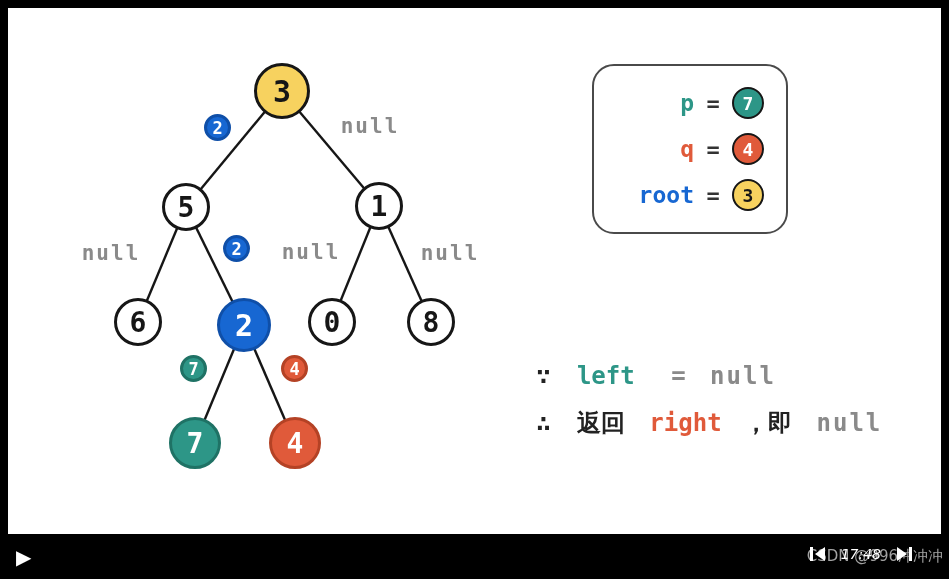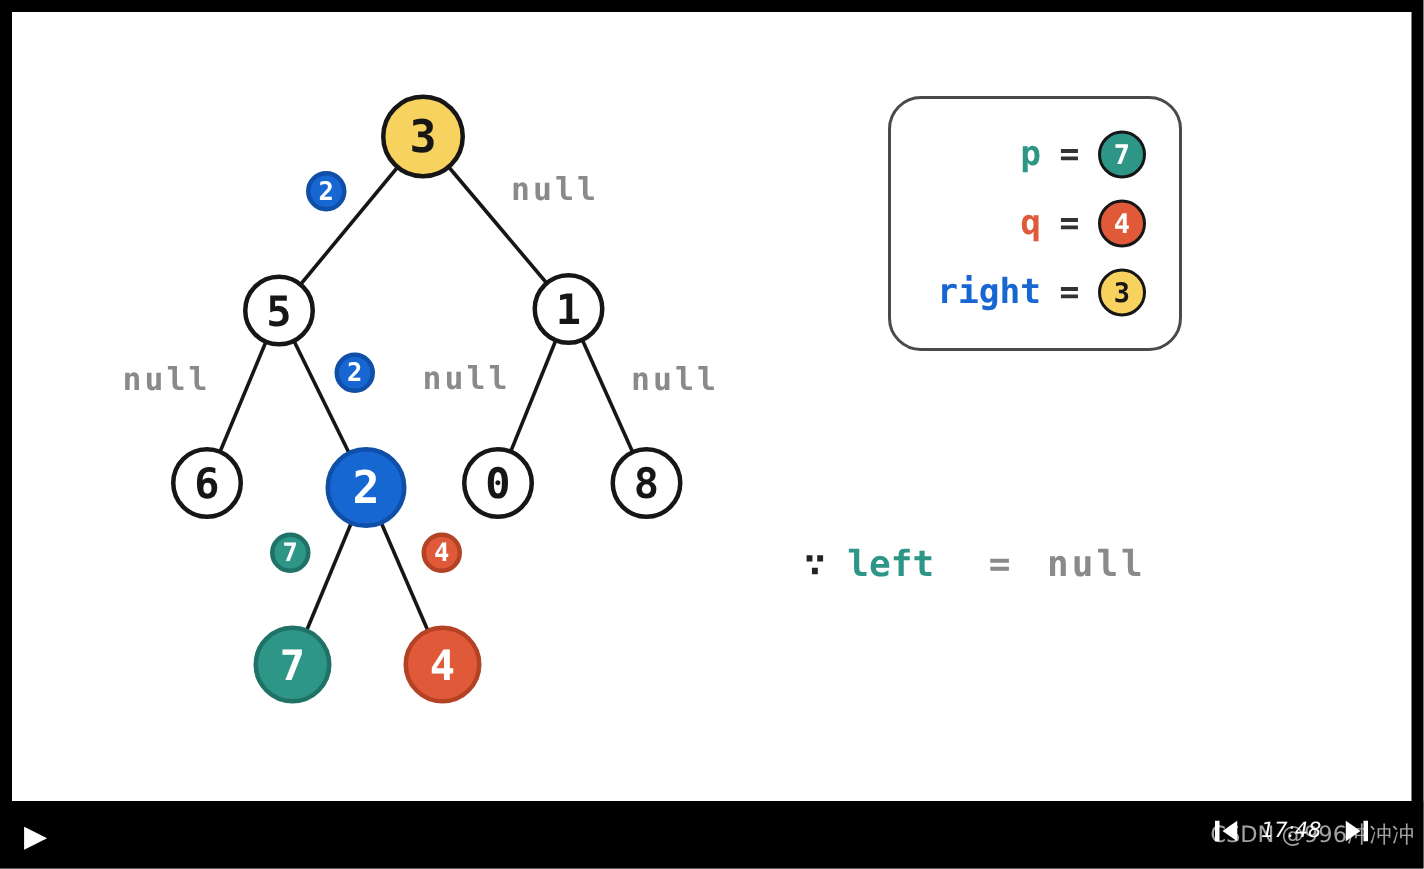--- a/index.html
+++ b/index.html
@@ -125,30 +125,37 @@
         <span class="legend-key kw-teal">p</span>
         <span class="legend-eq">=</span>
         <span class="legend-circle bg-teal">7</span>
       </div>
       <div class="legend-row">
         <span class="legend-key kw-orange">q</span>
         <span class="legend-eq">=</span>
         <span class="legend-circle bg-orange">4</span>
       </div>
       <div class="legend-row">
-        <span class="legend-key kw-blue">right</span>
+        <span class="legend-key kw-blue">root</span>
         <span class="legend-eq">=</span>
         <span class="legend-circle bg-yellow">3</span>
       </div>
     </div>
 
     <div class="conclusion" style="top:354px;">
       <span>∵</span>
-      <span class="kw-teal" style="">left</span>
+      <span class="kw-teal" style="margin-left:12px;">left</span>
       <span class="c-gray" style="margin-left:22px;">=</span>
+      <span class="c-gray" style="margin-left:10px;letter-spacing:2px;">null</span>
+    </div>
+    <div class="conclusion" style="top:399px;">
+      <span>∴</span>
+      <span style="margin-left:12px;">返回</span>
+      <span class="kw-orange" style="margin-left:10px;">right</span>
+      <span style="margin-left:8px;">，即</span>
       <span class="c-gray" style="margin-left:10px;letter-spacing:2px;">null</span>
     </div>
 
   </div>
 
   <div class="bottombar">
     <div class="play-btn">▶</div>
     <div class="watermark">CSDN @996冲冲冲</div>
     <div class="controls">
       <span class="skip-icon">

